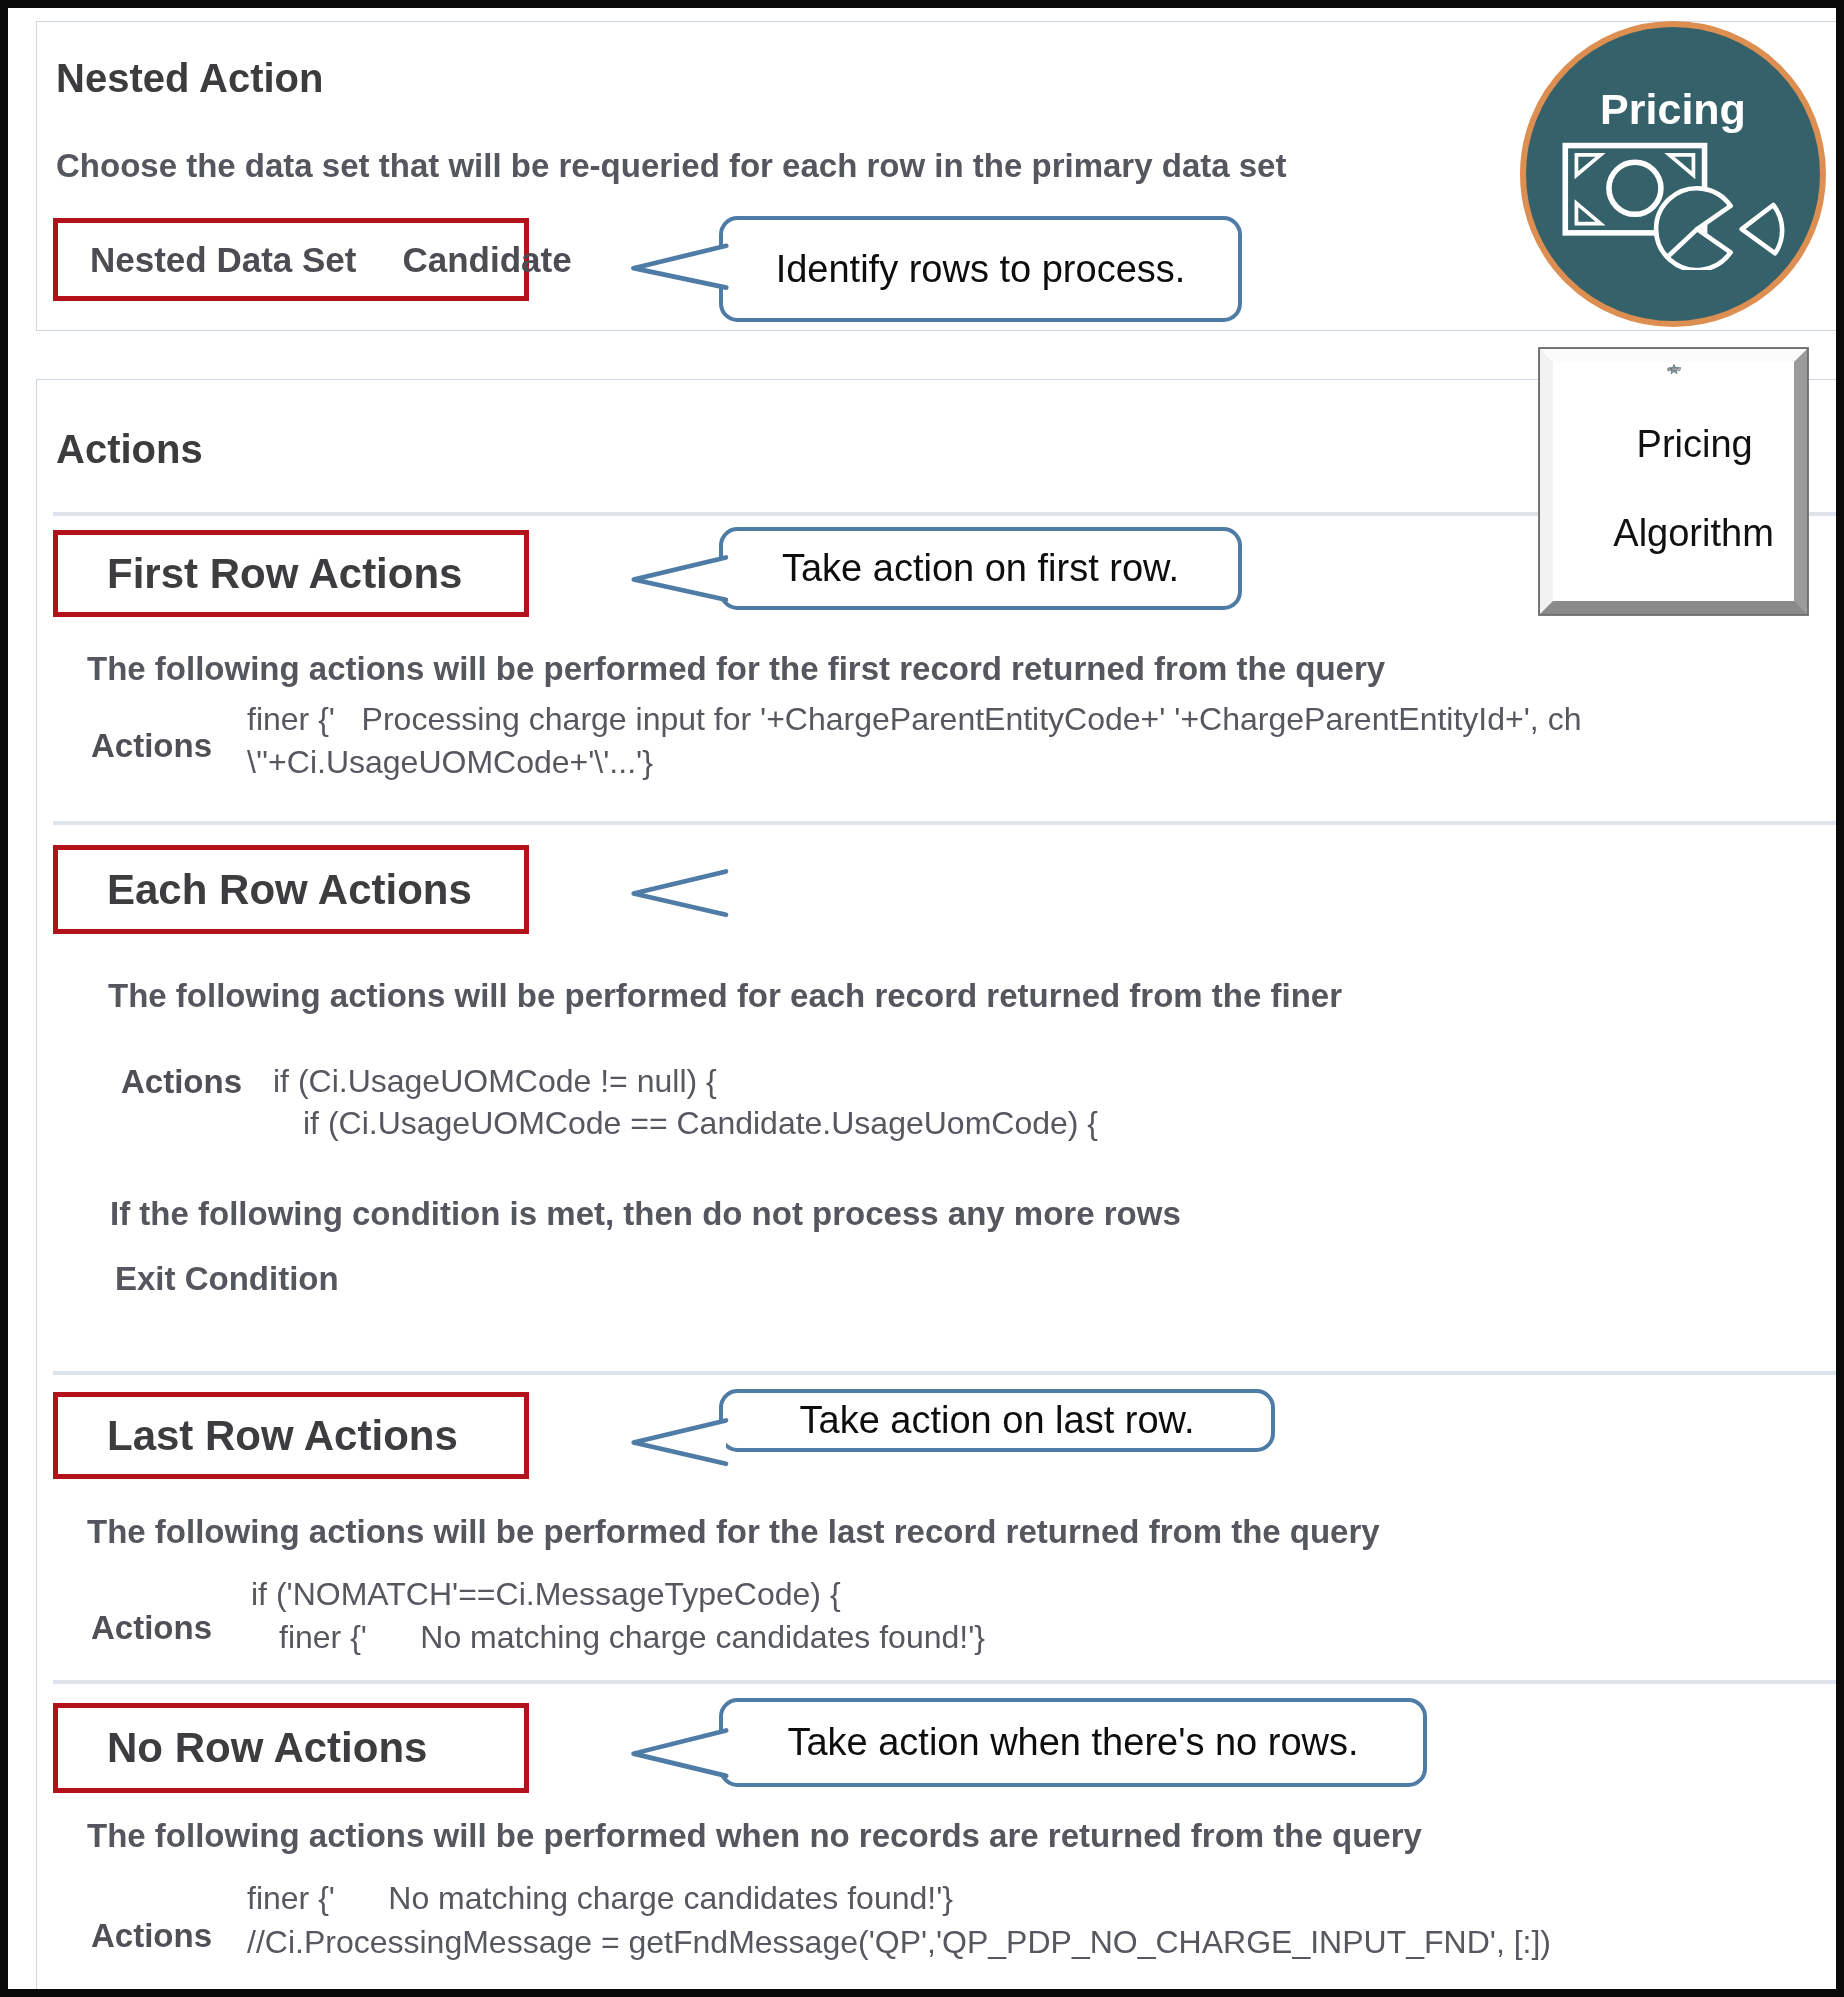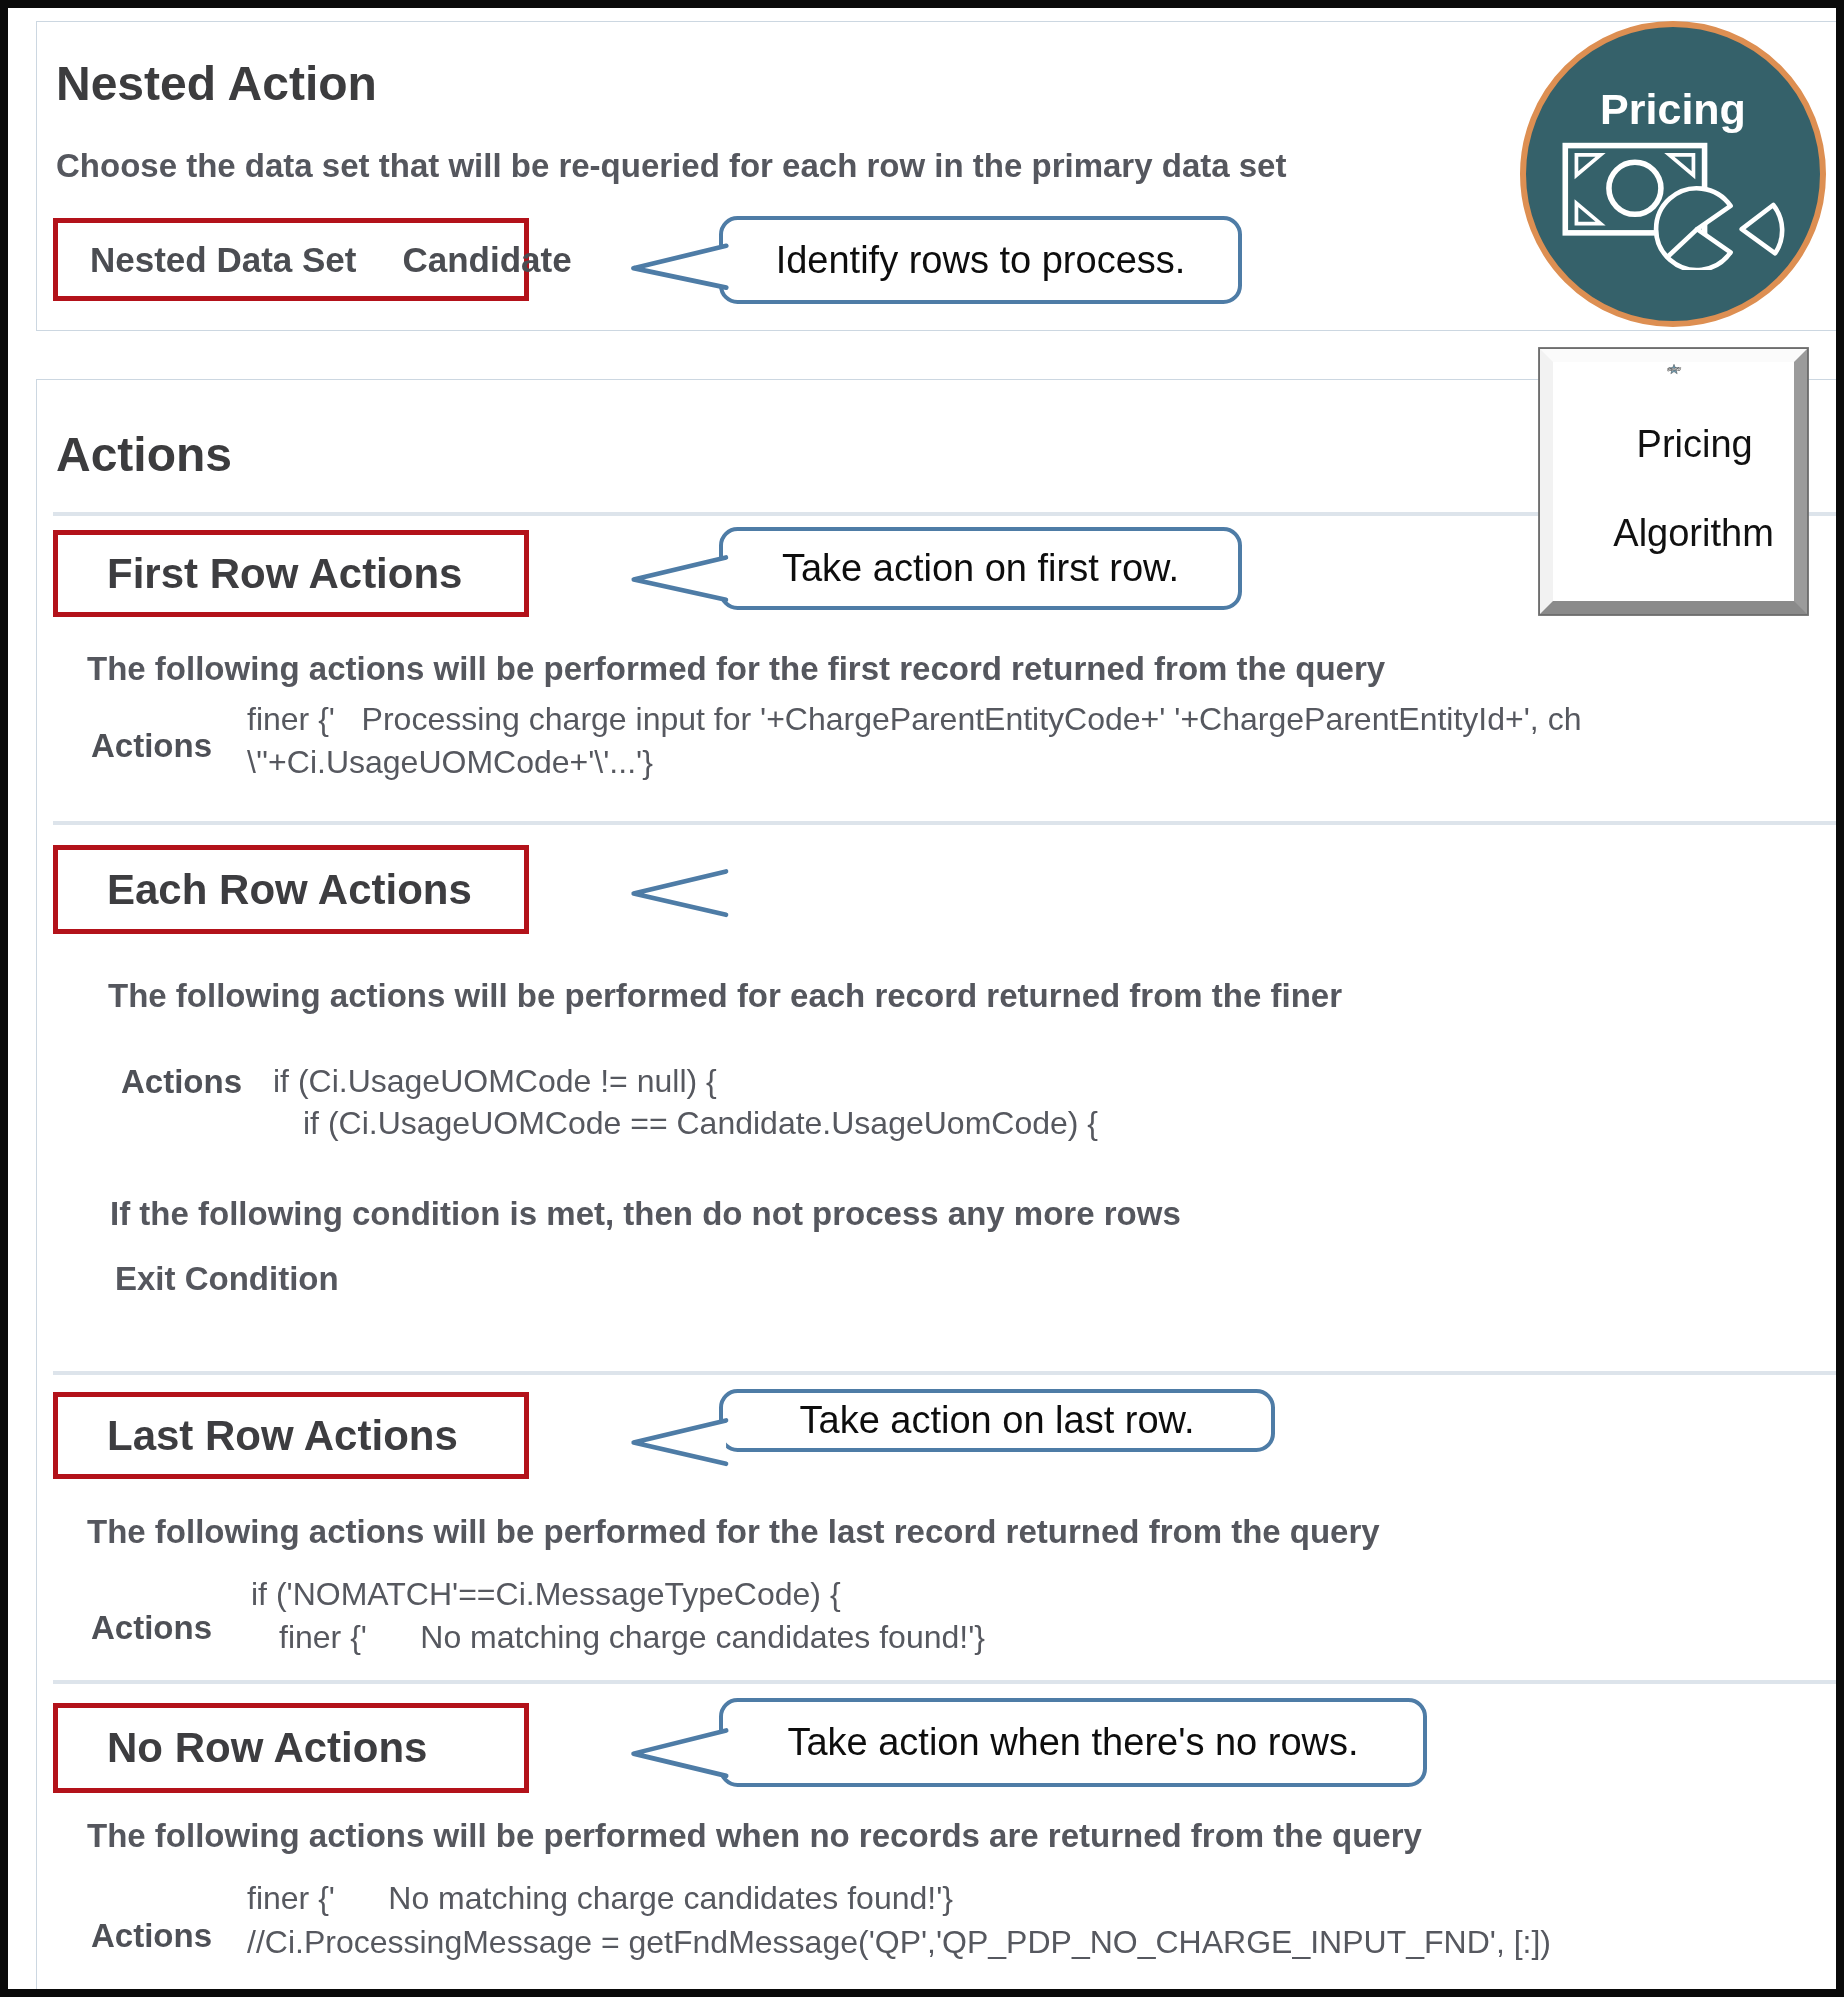--- a/index.html
+++ b/index.html
@@ -17,21 +17,21 @@
     left:28px; right:-3.7px;
     border:1.9px solid #ccd7e1;
     background:#ffffff;
     box-sizing:border-box;
   }
   #panel-nested{ top:13px; height:310px; }
   #panel-actions{ top:371px; height:1612px; }
 
   .section-title{
     position:absolute;
-    font-size:48px;font-weight:bold;color:#3c3c3e;
+    font-size:40px;font-weight:bold;color:#3c3c3e;
     white-space:pre;
   }
   .desc{
     position:absolute;
     font-size:33px;font-weight:bold;color:#55575e;
     white-space:pre;
   }
   .divider{
     position:absolute;left:45px;right:0;height:3.7px;
     background:#dde4eb;
@@ -110,21 +110,21 @@
 
 <div class="section-title" style="left:48px;top:48px;">Nested Action</div>
 
 <div class="desc" style="left:48px;top:139px;">Choose the data set that will be re-queried for each row in the primary data set</div>
 
 <div class="redbox" style="top:210px;height:83px;">
   <span class="rb-label">Nested Data Set</span>
   <span class="rb-value">Candidate</span>
 </div>
 
-<div class="callout" style="left:618px;top:208px;width:616px;height:88px;">
+<div class="callout" style="left:618px;top:208px;width:616px;height:106px;">
   <svg class="tail" width="104" height="82" viewBox="0 0 112 88">
     <path d="M108,32 L8,56 L108,77" fill="#ffffff" stroke="#4e7ca6" stroke-width="5" stroke-linejoin="round" stroke-linecap="round"></path>
   </svg>
   <div class="bubble">Identify rows to process.</div>
 </div>
 
 <div id="pricing-circle">
   <div class="pc-label">Pricing</div>
   <svg width="234" height="130" viewBox="0 0 252 140" style="margin-top:5.6px;">
     <rect x="10" y="6" width="150" height="94" fill="none" stroke="#ffffff" stroke-width="6"></rect>

